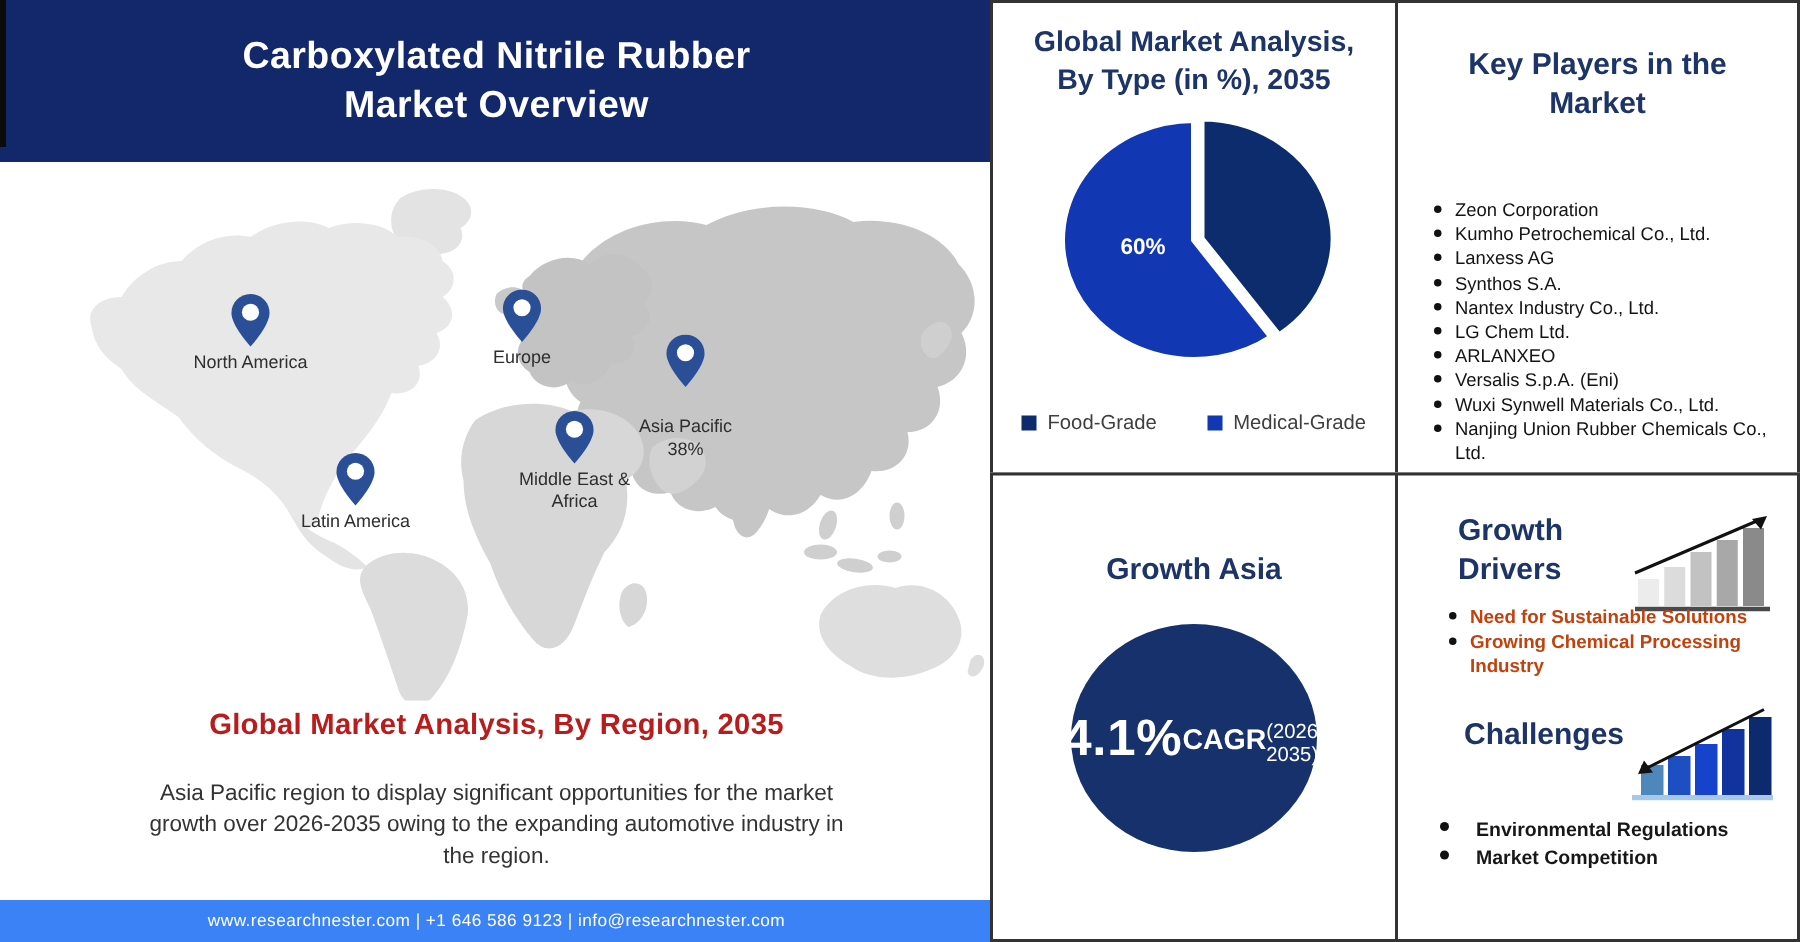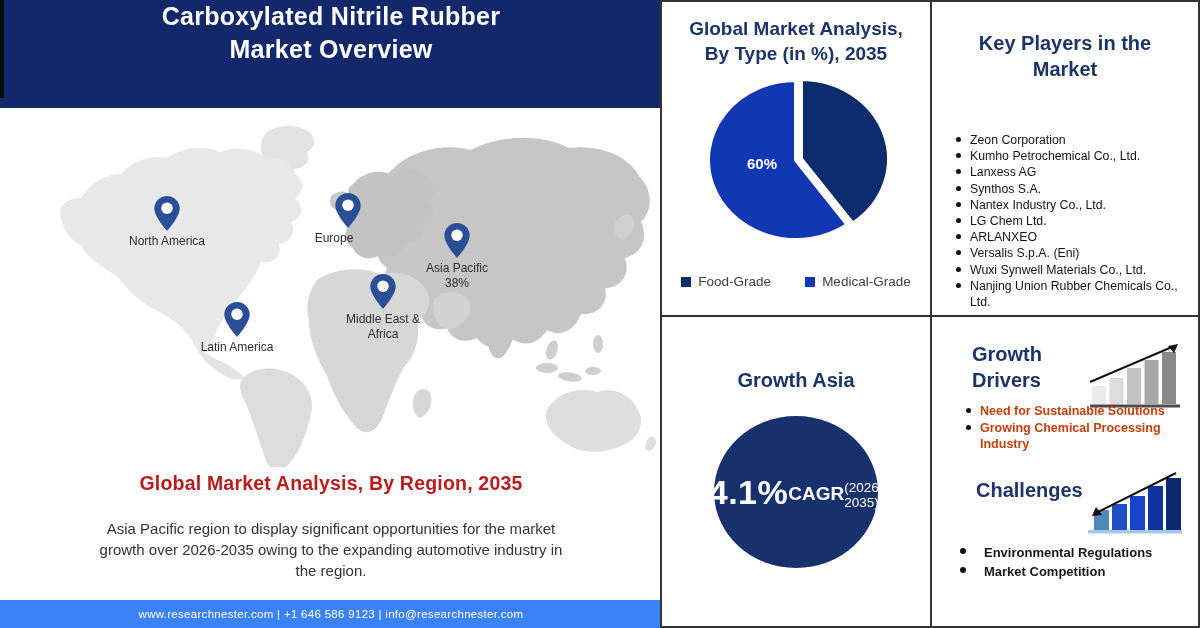--- a/index.html
+++ b/index.html
@@ -2,21 +2,21 @@
 <html><head>
 <meta charset="utf-8">
 <style>
   * { margin:0; padding:0; box-sizing:border-box; }
   html,body { background:#fff; }
   body { font-family:"Liberation Sans", sans-serif; }
   .stage { position:relative; width:1200px; height:628px; background:#fff; overflow:hidden; }
 
   
   .banner { position:absolute; left:0; top:0; width:662px; height:108px; background:#13286b;
-            display:flex; justify-content:center; }
+            display:flex; align-items:center; justify-content:center; }
   .banner-accent { position:absolute; left:0; top:0; width:4px; height:98px; background:#0b0b0b; }
   .banner-title { color:#fff; font-weight:bold; font-size:25px; line-height:33px; text-align:center; letter-spacing:.3px; }
   .banner-title span { display:block; }
 
   .map-wrap { position:absolute; left:55px; top:122px; width:605px; height:345px; }
   .map-wrap svg.world { position:absolute; left:0; top:0; }
 
   .pin { position:absolute; width:26px; height:36px; }
   .pin svg { display:block; width:26px; height:36px; }
   .region-label { position:absolute; text-align:center; font-size:12px; line-height:15px; color:#2e2e2e; }
@@ -127,31 +127,31 @@
     <div class="region-label" style="left:72px; top:112px; width:80px;">
       <span>North America</span><span class="val"></span>
     </div>
 
     <div class="pin" style="left:280px; top:71px;">
       <svg viewBox="0 0 24 34">
           <path d="M12,0 C5.4,0 0,5.3 0,11.9 C0,20 12,33 12,33 C12,33 24,20 24,11.9 C24,5.3 18.6,0 12,0 Z" fill="#2b4f96"></path>
           <circle cx="12" cy="11.5" r="5.4" fill="#fff"></circle>
         </svg>
     </div>
-    <div class="region-label" style="left:244px; top:109px; width:70px;">
+    <div class="region-label" style="left:258px; top:109px; width:70px;">
       <span>Europe</span><span class="val"></span>
     </div>
 
     <div class="pin" style="left:389px; top:101px;">
       <svg viewBox="0 0 24 34">
           <path d="M12,0 C5.4,0 0,5.3 0,11.9 C0,20 12,33 12,33 C12,33 24,20 24,11.9 C24,5.3 18.6,0 12,0 Z" fill="#2b4f96"></path>
           <circle cx="12" cy="11.5" r="5.4" fill="#fff"></circle>
         </svg>
     </div>
-    <div class="region-label" style="left:360px; top:139px; width:84px;">
+    <div class="region-label" style="left:360px; top:155px; width:84px;">
       <span>Asia Pacific</span><span class="val">38%</span>
     </div>
 
     <div class="pin" style="left:315px; top:152px;">
       <svg viewBox="0 0 24 34">
           <path d="M12,0 C5.4,0 0,5.3 0,11.9 C0,20 12,33 12,33 C12,33 24,20 24,11.9 C24,5.3 18.6,0 12,0 Z" fill="#2b4f96"></path>
           <circle cx="12" cy="11.5" r="5.4" fill="#fff"></circle>
         </svg>
     </div>
     <div class="region-label" style="left:282px; top:190px; width:92px;">

